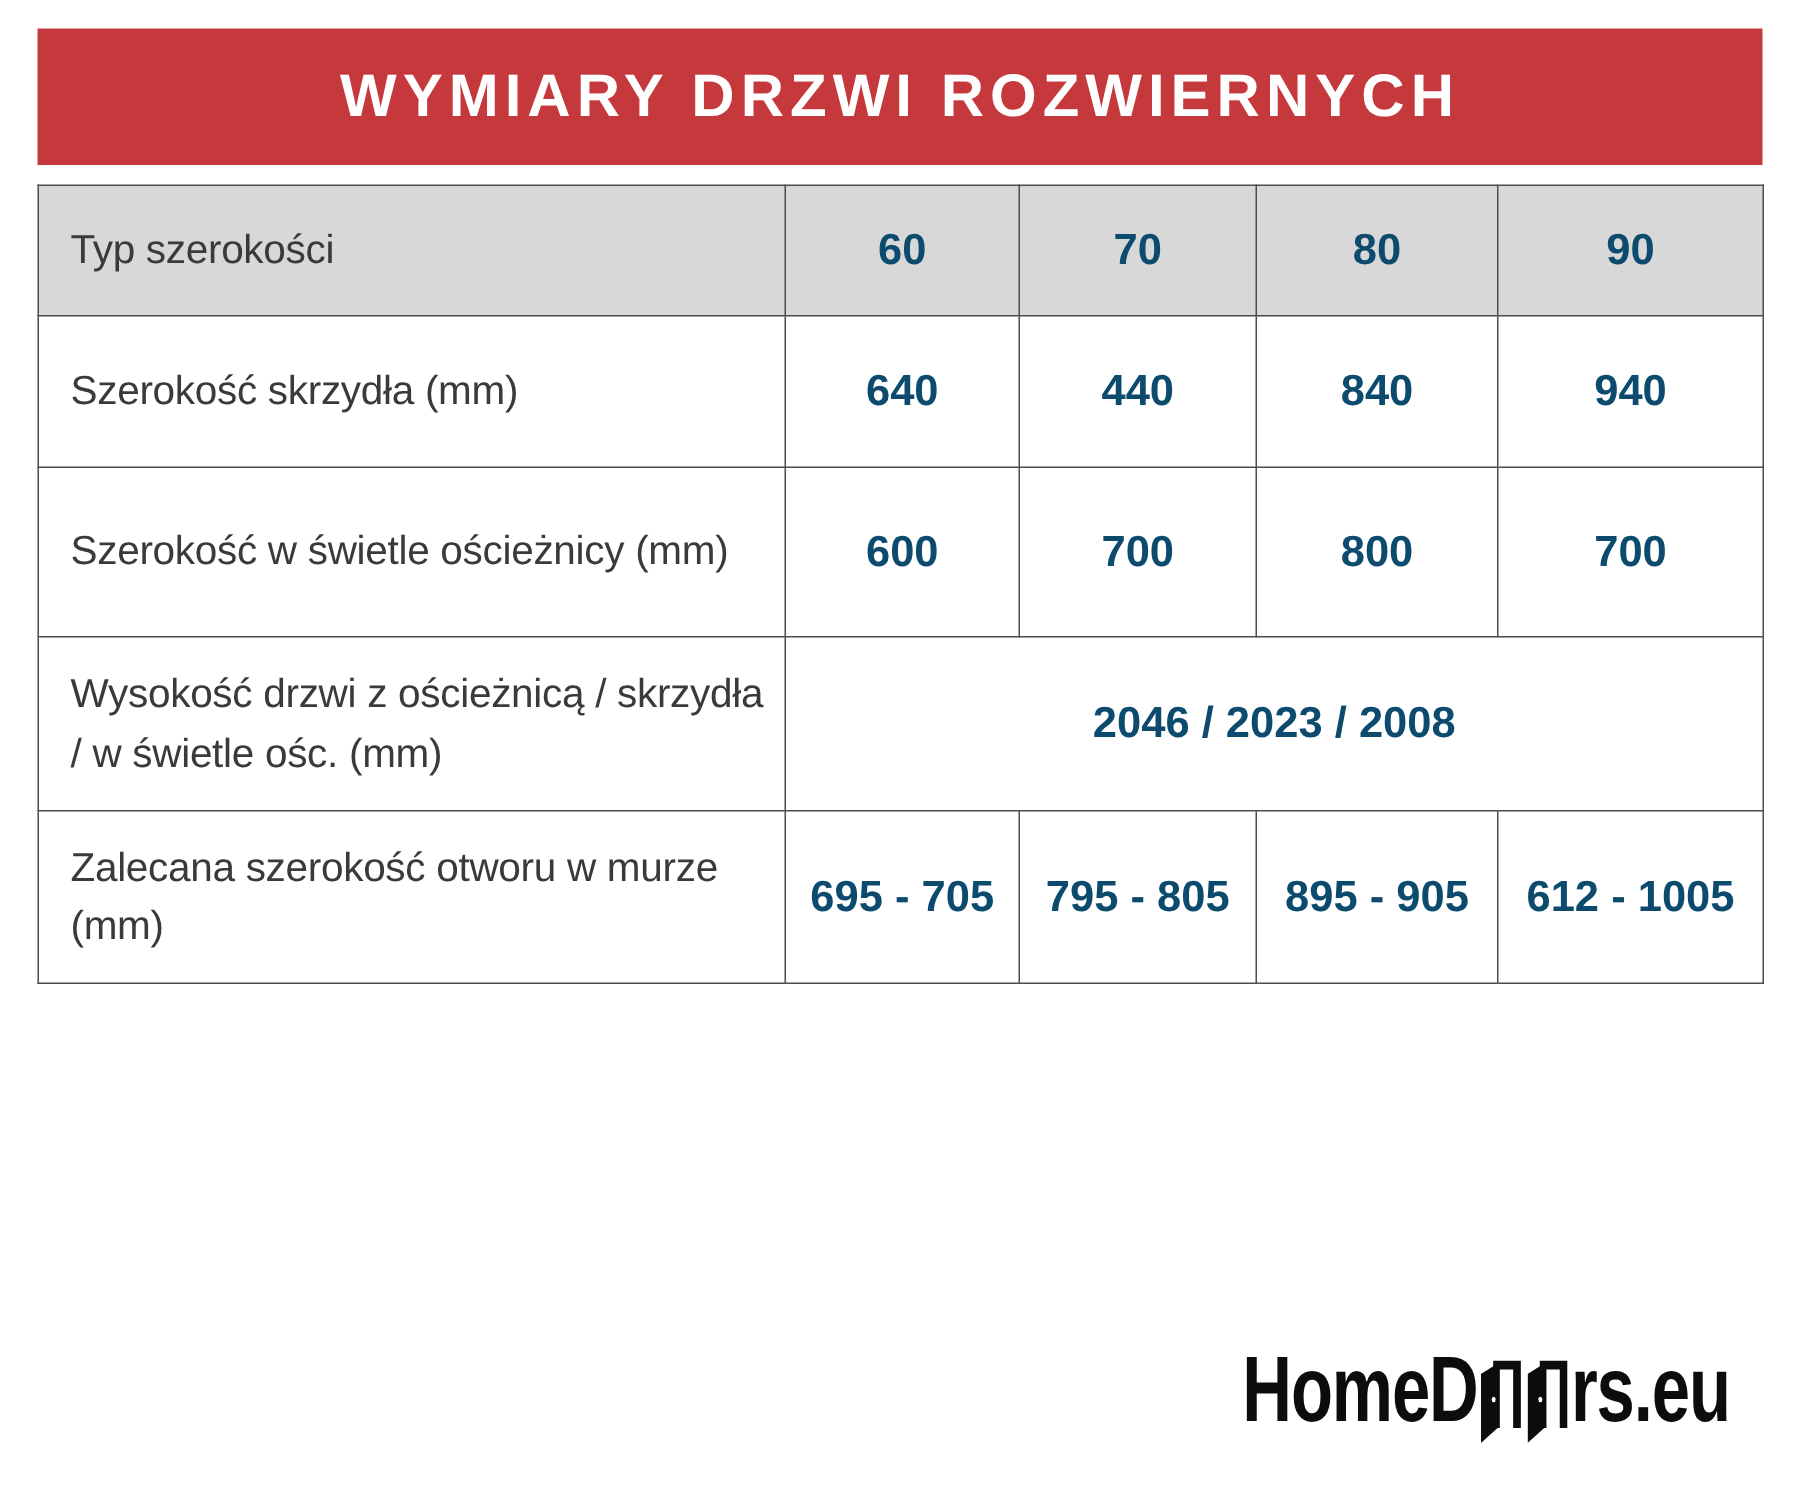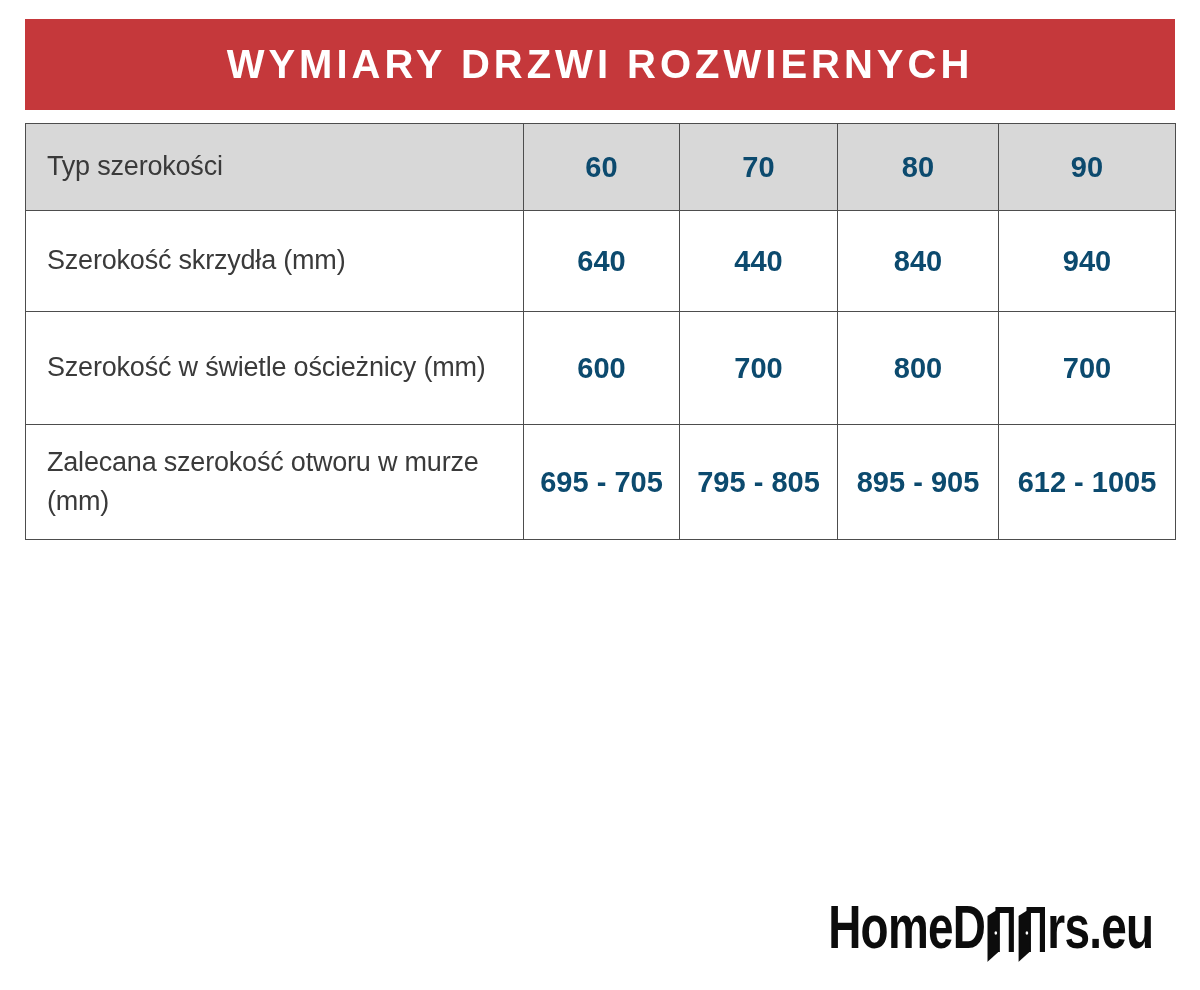--- a/index.html
+++ b/index.html
@@ -88,20 +88,24 @@
         <td class="value-cell">840</td>
         <td class="value-cell">940</td>
       </tr>
       <tr class="row-3">
         <td class="label-cell">Szerokość w świetle ościeżnicy (mm)</td>
         <td class="value-cell">600</td>
         <td class="value-cell">700</td>
         <td class="value-cell">800</td>
         <td class="value-cell">700</td>
       </tr>
+      <tr class="row-4">
+        <td class="label-cell">Wysokość drzwi z ościeżnicą / skrzydła / w świetle ośc. (mm)</td>
+        <td class="value-cell" colspan="4">2046 / 2023 / 2008</td>
+      </tr>
       <tr class="row-5">
         <td class="label-cell">Zalecana szerokość otworu w murze (mm)</td>
         <td class="value-cell">695 - 705</td>
         <td class="value-cell">795 - 805</td>
         <td class="value-cell">895 - 905</td>
         <td class="value-cell">612 - 1005</td>
       </tr>
     </tbody>
   </table>
 

